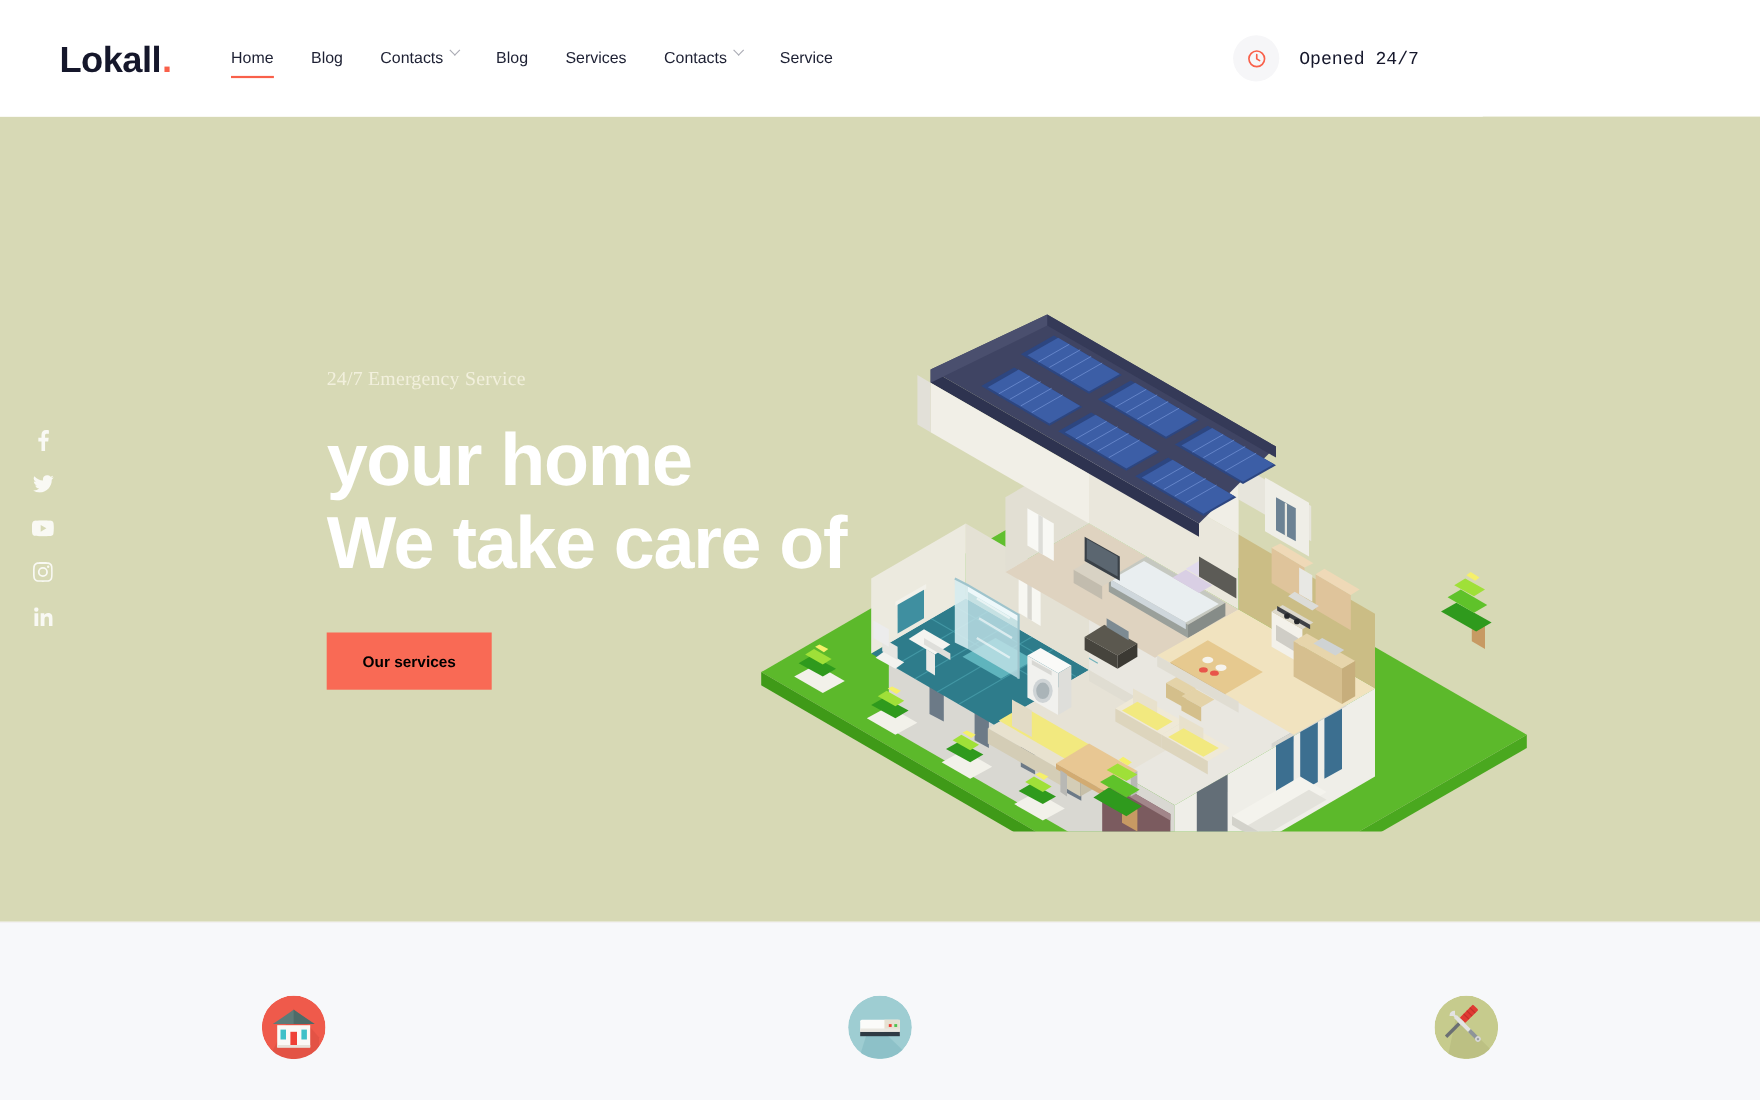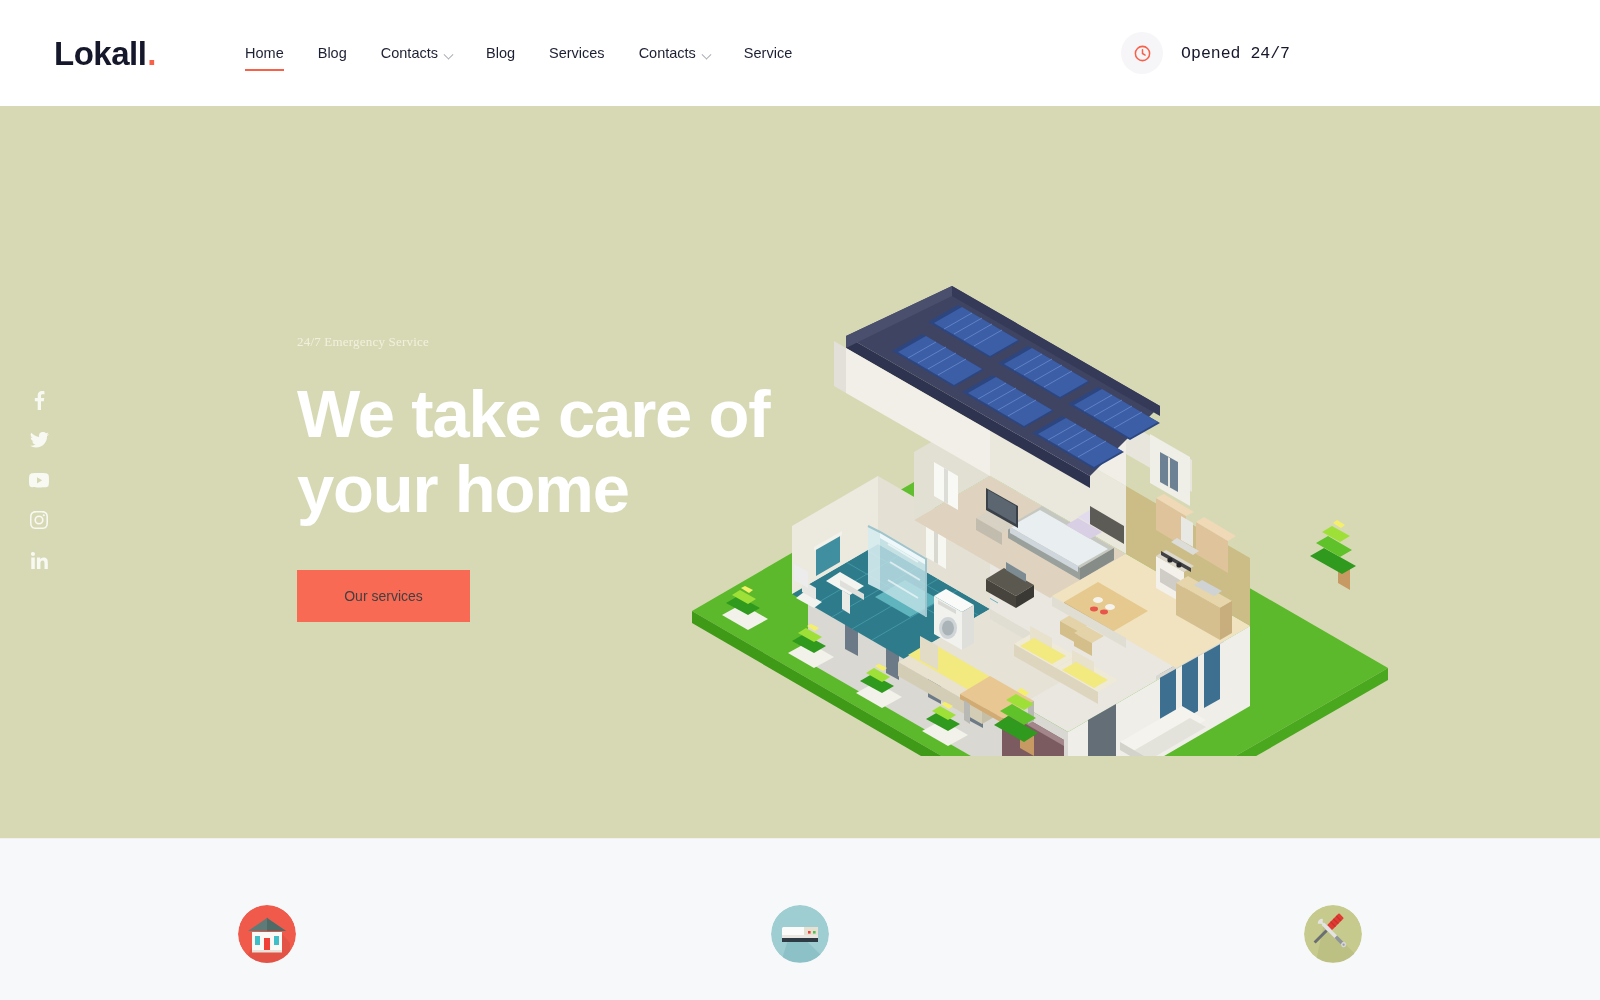--- a/index.html
+++ b/index.html
@@ -11,41 +11,40 @@
   }
   .page { position: relative; width: 1600px; height: 1000px; }
 
   
   .header {
     position: absolute; top: 0; left: 0;
     width: 1348px; height: 106px;
     background: #ffffff;
     display: flex; align-items: center;
     z-index: 40;
-    gap: 35px;
   }
   .logo {
     margin-left: 54px;
     font-size: 33px; font-weight: 700;
     letter-spacing: -0.5px;
     color: #15172b;
     line-height: 1;
     display: flex; align-items: baseline;
     white-space: nowrap;
   }
   .logo-dot { color: #f9604a; margin-left: 1px; }
 
   .nav { display: flex; align-items: center; margin-left: 37px; gap: 0px; }
   .nav-item {
     position: relative;
     font-size: 14.5px;
     color: #1d2033;
     padding: 6px 17px;
     white-space: nowrap;
-    display: flex; align-items: flex-end;
+    display: flex; align-items: flex-start;
     cursor: pointer;
   }
   .nav-item .caret {
     display: inline-block;
     margin-left: 7px;
     width: 7px; height: 7px;
     border-right: 1.4px solid #aaabb4;
     border-bottom: 1.4px solid #aaabb4;
     transform: rotate(45deg) translate(-2px,-2px);
   }
@@ -94,37 +93,37 @@
   }
   .social svg { display: block; fill: #ffffff; }
 
   .hero-copy {
     position: absolute; left: 297px; top: 228px;
     width: 520px;
     z-index: 10;
   }
   .kicker {
     font-family: "Liberation Serif", serif;
-    font-size: 13px;
+    font-size: 18px;
     color: #f2f0dd;
     letter-spacing: .2px;
     margin-bottom: 26px;
   }
   .hero-title {
     font-size: 67px; font-weight: 700;
     line-height: 1.12;
     color: #ffffff;
     letter-spacing: -1.2px;
     margin-bottom: 44px;
   }
   .btn-primary {
     display: inline-flex; align-items: center; justify-content: center;
-    width: 173px; height: 52px;
-    background: #f96a55; color: #404040;
-    font-size: 14px; font-weight: 400;
+    width: 150px; height: 52px;
+    background: #f96a55; color: #000000;
+    font-size: 14px; font-weight: 700;
     border: none; cursor: pointer;
   }
 
   
   .house-art {
     position: absolute; left: 690px; top: 70px;
     width: 700px; height: 580px;
   }
   .house-art svg { display: block; width: 700px; height: 580px; }
 
@@ -238,22 +237,22 @@
       <a>
         <svg width="17" height="17" viewBox="0 0 18 18">
             <path d="M4 18H.3V5.9H4V18zM2.1 4.3A2.1 2.1 0 1 1 2.1 0a2.1 2.1 0 0 1 0 4.3zM18 18h-3.7v-5.9c0-1.4 0-3.2-2-3.2s-2.3 1.5-2.3 3.1V18H6.3V5.9h3.5v1.7h.1c.5-.9 1.7-1.9 3.5-1.9 3.7 0 4.4 2.5 4.4 5.7V18z"></path>
           </svg>
       </a>
     </div>
 
     <div class="hero-copy">
       <div class="kicker">24/7 Emergency Service</div>
       <div class="hero-title">
+        <div>your home</div>
         <div>We take care of</div>
-        <div>your home</div>
       </div>
       <button class="btn-primary">Our services</button>
     </div>
 
     <div class="house-art">
       <svg viewBox="0 0 700 580" xmlns="http://www.w3.org/2000/svg">
         <defs>
           <clipPath id="lawnclip">
               <polygon points="300,100 700,330 400,505 2,275"></polygon>
             </clipPath>

